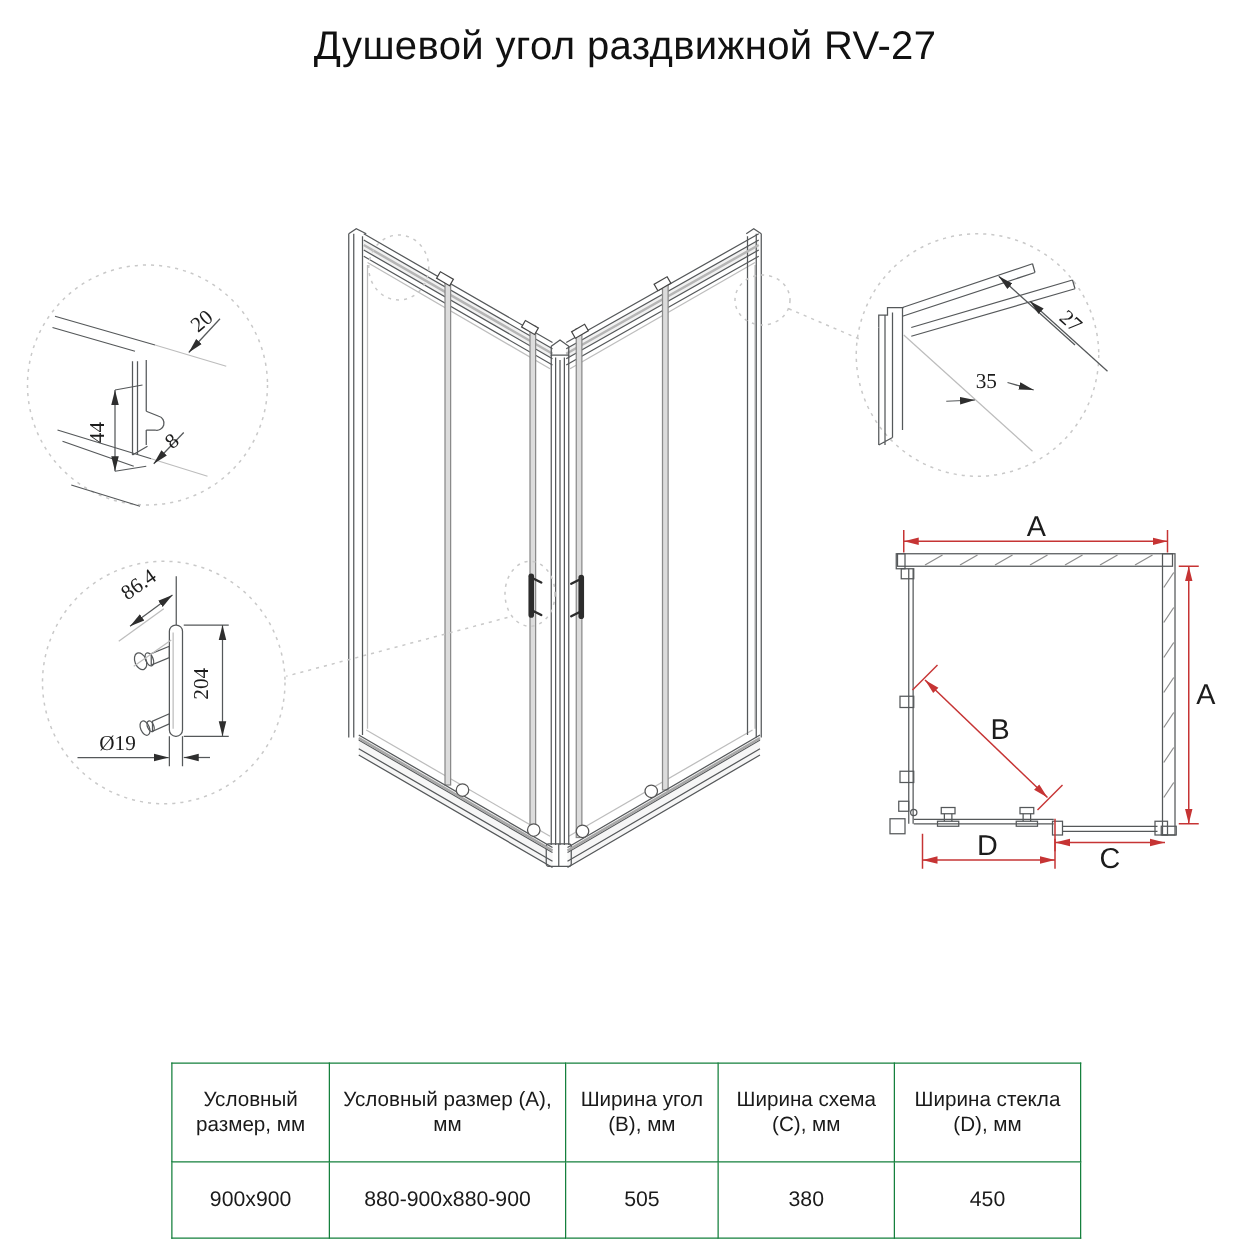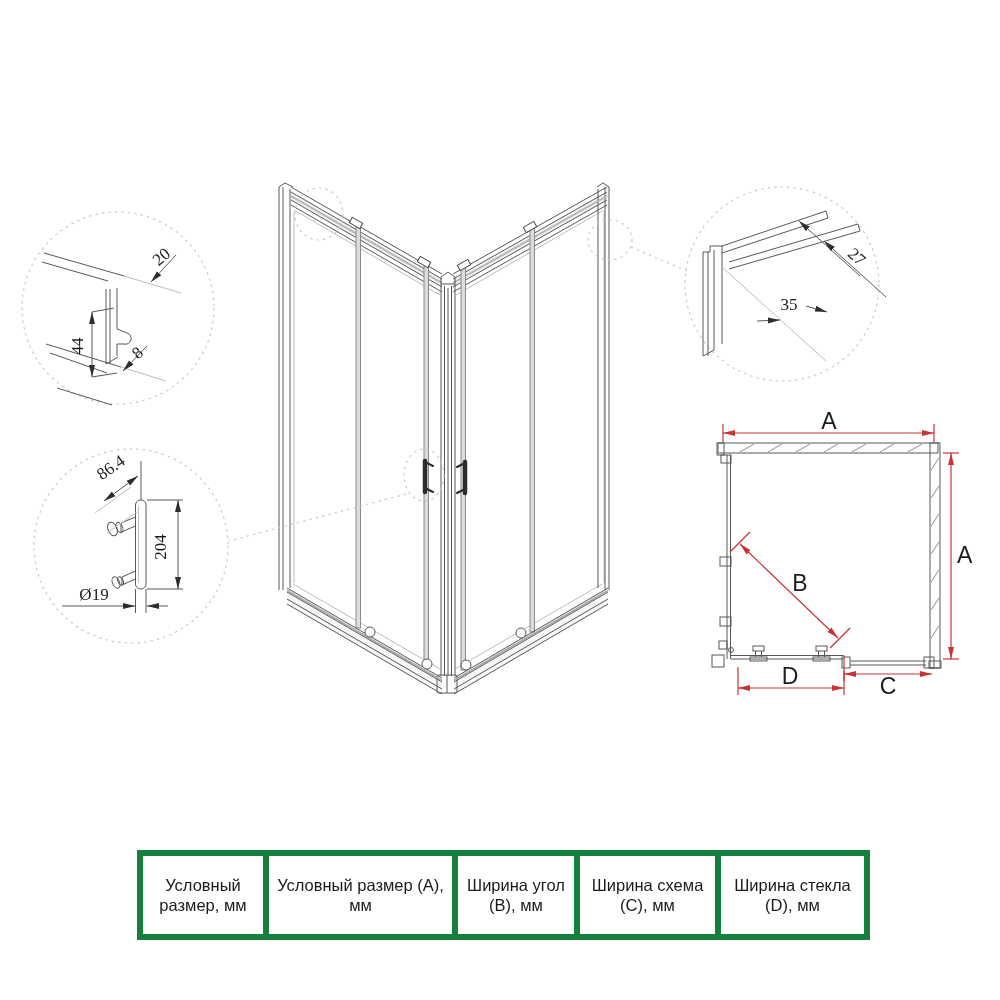--- a/index.html
+++ b/index.html
@@ -9,29 +9,30 @@
          font-size:32px;line-height:40px;font-weight:400;letter-spacing:.3px;color:#111;}
   svg.draw{position:absolute;left:0;top:0;}
   .ln{stroke:#55585a;stroke-width:1;fill:none;}
   .lt{stroke:#bdbdbd;stroke-width:1;fill:none;}
   .dash{stroke:#c9c9c9;stroke-width:1.2;fill:none;stroke-dasharray:2.5 4;}
   .red{stroke:#c63434;stroke-width:1.2;fill:none;}
   .dim{font-family:"Liberation Serif", serif;font-size:17px;fill:#1c1c1c;}
   .lbl{font-family:"Liberation Sans", sans-serif;font-size:23px;fill:#1c1c1c;}
   .specs{position:absolute;left:137px;top:850px;width:727px;border-collapse:collapse;
          table-layout:fixed;font-size:17px;color:#1a1a1a;}
-  .specs td,.specs th{border:6px solid #15803d;text-align:center;vertical-align:middle;
+  .specs td,.specs th{border:1px solid #15803d;text-align:center;vertical-align:middle;
          padding:16px 2px;font-weight:400;}
   .specs thead th{height:46px;font-size:16.5px;line-height:20px;}
   .specs tbody td{height:28px;}
 </style>
 </head>
 <body>
 
 <div class="title">
+  <div>Душевой угол раздвижной RV-27</div>
 </div>
 
 <svg class="draw" width="1000" height="1000" viewBox="0 0 1000 1000">
   <defs>
     <marker id="aD" viewBox="0 0 12 8" refX="12" refY="4" markerWidth="12" markerHeight="8" markerUnits="userSpaceOnUse" orient="auto-start-reverse">
       <path d="M12,4 L0,1 L0,7 Z" fill="#2e2e2e"></path>
     </marker>
     <marker id="aR" viewBox="0 0 12 8" refX="12" refY="4" markerWidth="12" markerHeight="8" markerUnits="userSpaceOnUse" orient="auto-start-reverse">
       <path d="M12,4 L0,1 L0,7 Z" fill="#c63434"></path>
     </marker>
@@ -254,14 +255,21 @@
   <thead>
     <tr>
       <th>Условный размер, мм</th>
       <th>Условный размер (A), мм</th>
       <th>Ширина угол (B), мм</th>
       <th>Ширина схема (C), мм</th>
       <th>Ширина стекла (D), мм</th>
     </tr>
   </thead>
   <tbody>
+    <tr>
+      <td>900x900</td>
+      <td>880-900x880-900</td>
+      <td>505</td>
+      <td>380</td>
+      <td>450</td>
+    </tr>
   </tbody>
 </table>
 
 </body></html>

